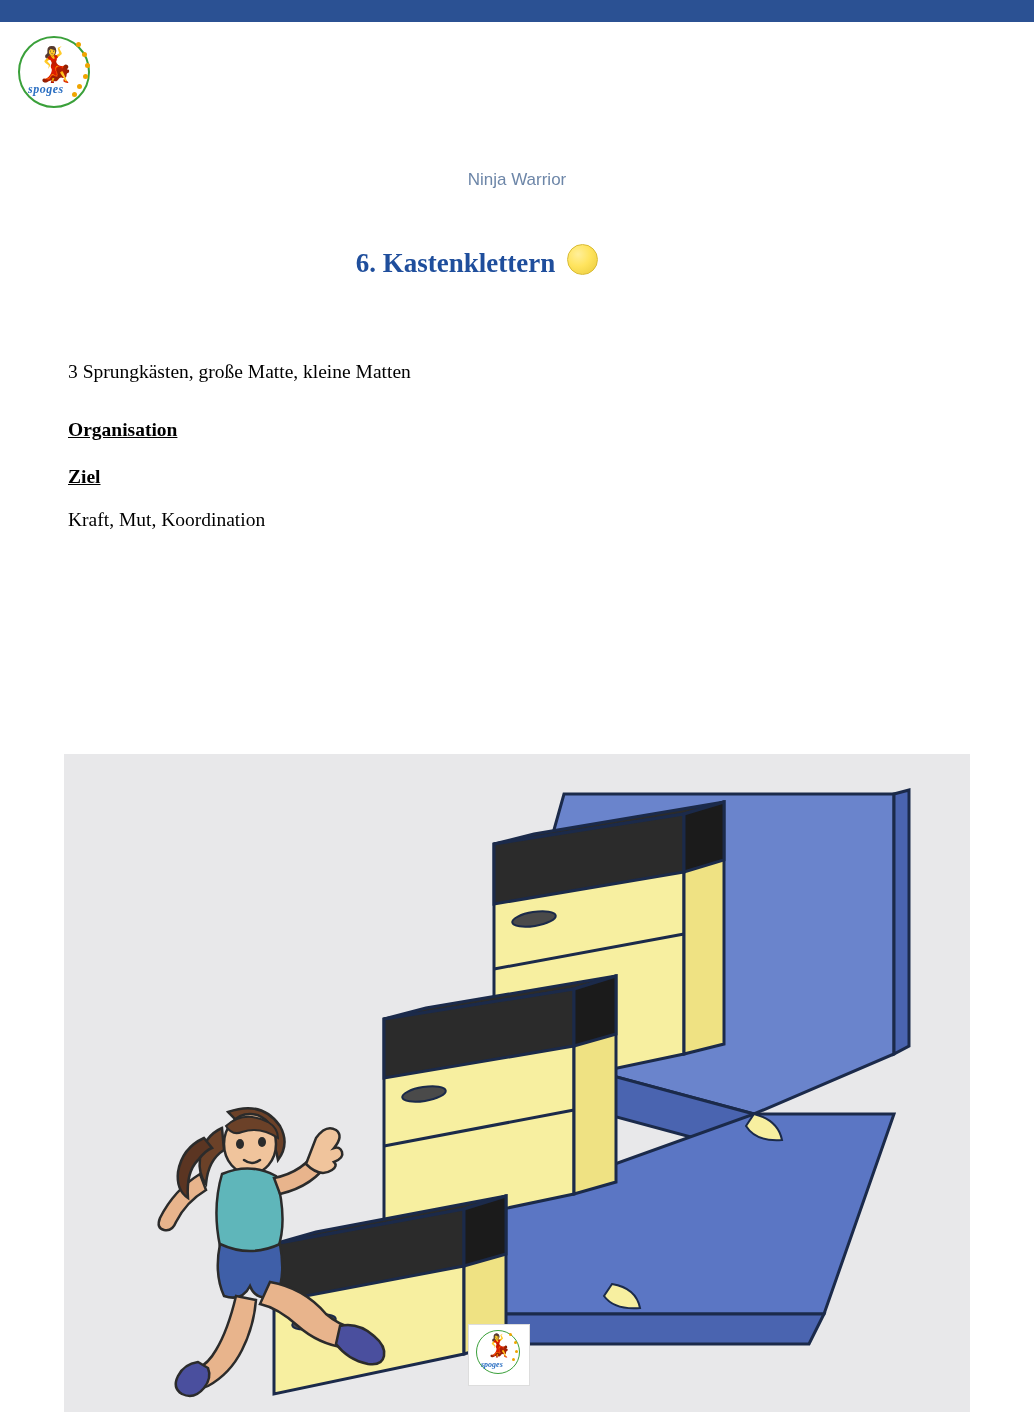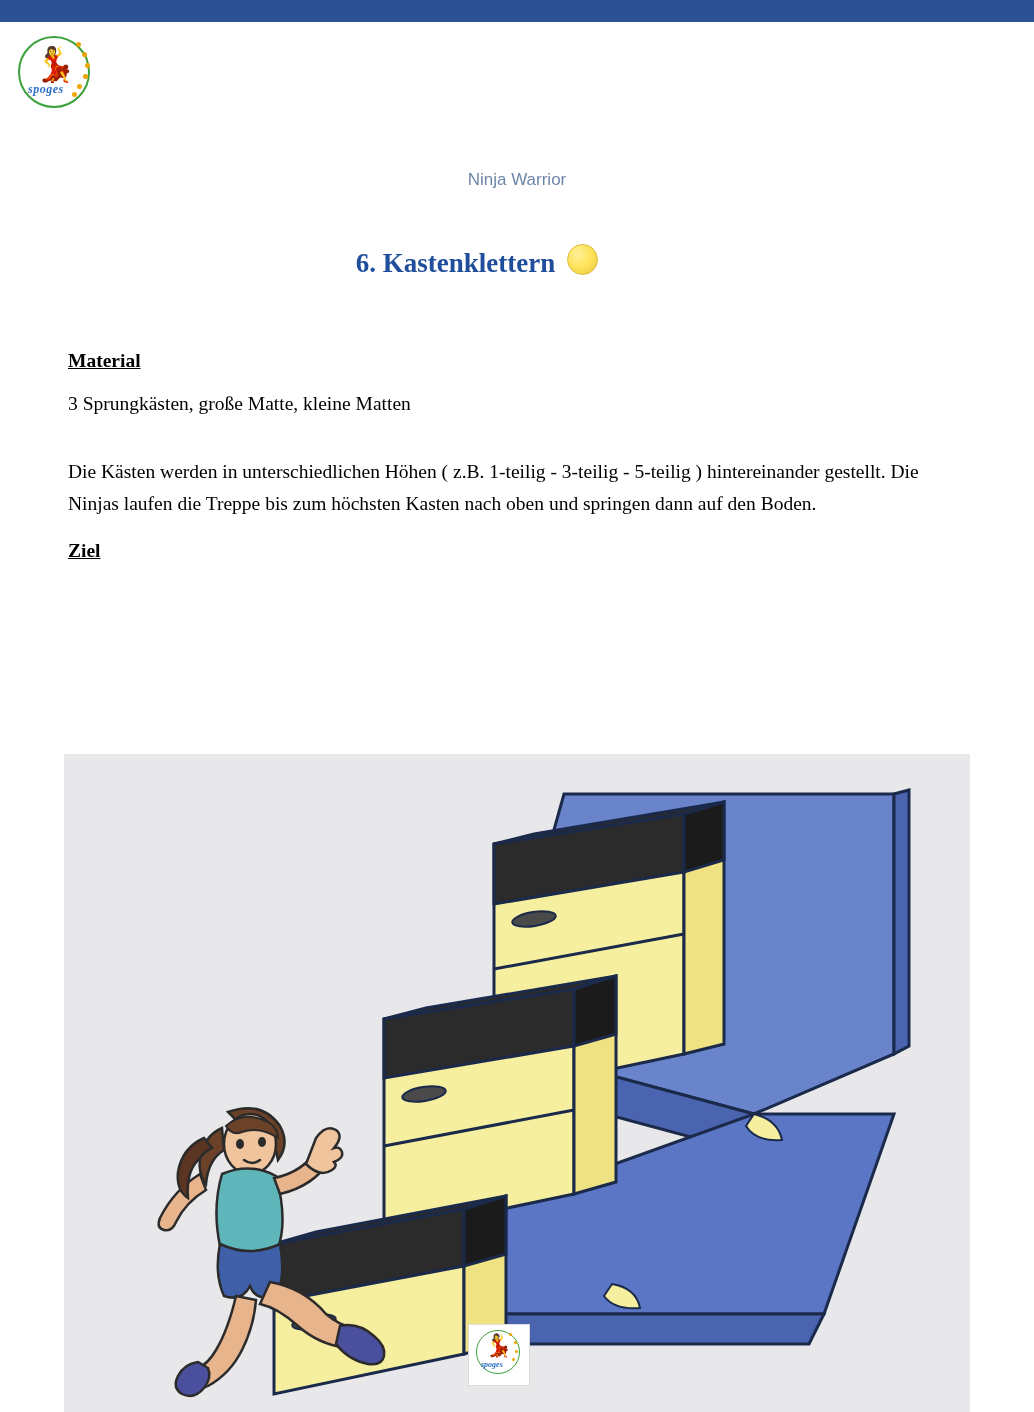--- a/index.html
+++ b/index.html
@@ -199,26 +199,26 @@
   </div>
 </div>
 
 <div class="running-head">Ninja Warrior</div>
 
 <div class="doc-title">
   <span>6. Kastenklettern</span><span class="dot"></span>
 </div>
 
 <div class="content">
-  <div class="sec-head">Material</div>
   <div class="sec-body">3 Sprungkästen, große Matte, kleine Matten</div>
   <div class="gap"></div>
-  <div class="sec-body">Die Kästen werden in unterschiedlichen Höhen ( z.B. 1-teilig - 3-teilig - 5-teilig ) hintereinander gestellt. Die Ninjas laufen die Treppe bis zum höchsten Kasten nach oben und springen dann auf den Boden.</div>
+  <div class="sec-head">Organisation</div>
   <div class="gap-small"></div>
   <div class="sec-head">Ziel</div>
+  <div class="sec-body">Kraft, Mut, Koordination</div>
 </div>
 
 <div class="figure">
   <svg class="fig-svg" width="906" height="658" viewBox="0 0 906 658">
 
     <polygon points="500,40 830,40 830,300 690,360 430,290" fill="#6a84cc" stroke="#1b2a4a" stroke-width="3"></polygon>
     <polygon points="830,40 830,300 845,292 845,36" fill="#4a64b0" stroke="#1b2a4a" stroke-width="3"></polygon>
     <polygon points="430,290 690,360 690,400 430,330" fill="#4a64b0" stroke="#1b2a4a" stroke-width="3"></polygon>
 
     <polygon points="245,520 690,360 830,360 760,560 330,560" fill="#5b76c4" stroke="#1b2a4a" stroke-width="3"></polygon>

